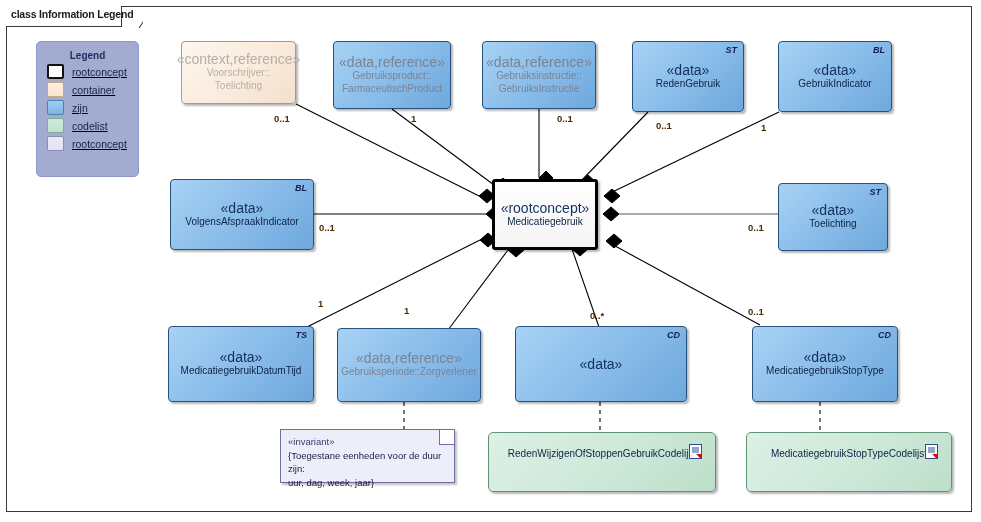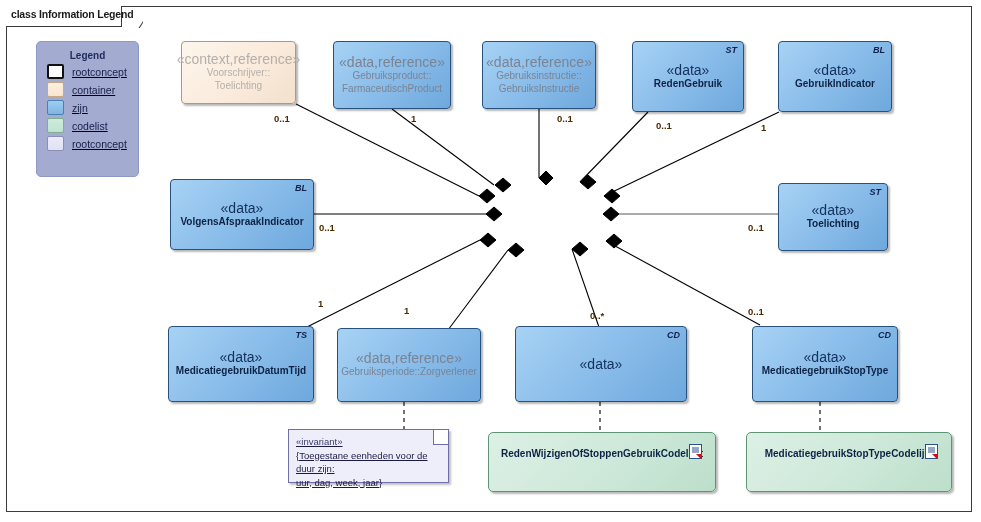--- a/index.html
+++ b/index.html
@@ -137,21 +137,21 @@
     text-align: center;
     box-shadow: 2px 2px 2px rgba(0,0,0,0.28);
   }
   .node .stereo {
     font-size: 14px;
     line-height: 13px;
     white-space: nowrap;
   }
   .node .nm {
     font-size: 10px;
-    font-weight: bold;
+    font-weight: normal;
     line-height: 13px;
     white-space: nowrap;
   }
   .node .badge {
     position: absolute;
     top: 3px;
     right: 6px;
     font-size: 9px;
     font-style: italic;
     font-weight: bold;
@@ -344,20 +344,24 @@
     <div class="stereo">«data»</div>
     <div class="nm">GebruikIndicator</div>
   </div>
 
   <div class="node n-data" style="left:170px; top:179px; width:144px; height:71px;">
     <div class="badge">BL</div>
     <div class="stereo">«data»</div>
     <div class="nm">VolgensAfspraakIndicator</div>
   </div>
 
+  <div class="node n-root" style="left:492px; top:179px; width:106px; height:71px;">
+    <div class="stereo">«rootconcept»</div>
+    <div class="nm">Medicatiegebruik</div>
+  </div>
 
   <div class="node n-data" style="left:778px; top:183px; width:110px; height:68px;">
     <div class="badge">ST</div>
     <div class="stereo">«data»</div>
     <div class="nm">Toelichting</div>
   </div>
 
   <div class="node n-data" style="left:168px; top:326px; width:146px; height:76px;">
     <div class="badge">TS</div>
     <div class="stereo">«data»</div>
@@ -395,21 +399,21 @@
     <div class="nm">MedicatiegebruikStopTypeCodelijst</div>
     <svg class="doc-icon" viewBox="0 0 13 15">
       <rect x="0.5" y="0.5" width="12" height="14" fill="#ffffff" stroke="#2b4e8f"></rect>
       <line x1="3" y1="4" x2="10" y2="4" stroke="#2b4e8f"></line>
       <line x1="3" y1="6" x2="10" y2="6" stroke="#2b4e8f"></line>
       <line x1="3" y1="8" x2="10" y2="8" stroke="#2b4e8f"></line>
       <polygon points="7,10 12,10 12,15" fill="#cc1111"></polygon>
     </svg>
   </div>
 
-  <div class="note" style="left:288px; top:429px; width:161px; height:54px;text-decoration:underline;">
+  <div class="note" style="left:280px; top:429px; width:175px; height:54px;">
     <div class="note-fold"></div>
     <div class="nstereo">«invariant»</div>
     <div>{Toegestane eenheden voor de duur zijn:</div>
     <div>uur, dag, week, jaar}</div>
   </div>
 
   <div class="mult" style="left:274px; top:113px;">0..1</div>
   <div class="mult" style="left:411px; top:113px;">1</div>
   <div class="mult" style="left:557px; top:113px;">0..1</div>
   <div class="mult" style="left:656px; top:120px;">0..1</div>

